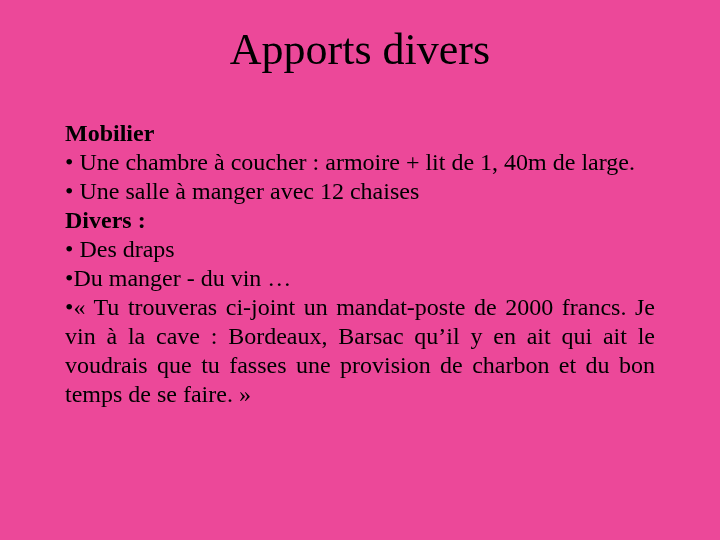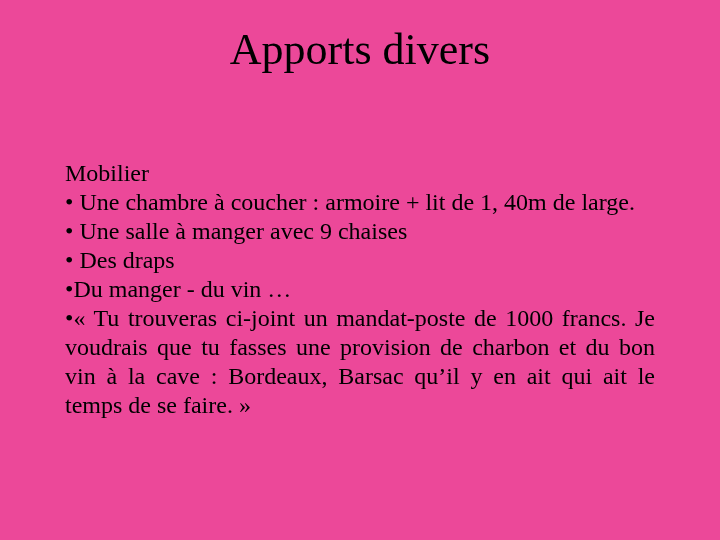--- a/index.html
+++ b/index.html
@@ -28,38 +28,39 @@
     position: absolute;
     top: 119px;
     left: 65px;
     width: 590px;
     font-size: 24px;
   }
   .line {
     line-height: 29px;
     white-space: normal;
   }
-  .line.bold { font-weight: normal; margin-top: 40px; }
+  .line.bold { font-weight: bold; }
   .line.justify {
     text-align: justify;
     text-align-last: justify;
   }
 </style>
 </head>
 <body>
 
 <div class="slide">
 
   <div class="title">Apports divers</div>
 
   <div class="body-block">
     <div class="line bold">Mobilier</div>
     <div class="line">• Une chambre à coucher : armoire + lit de 1, 40m de large.</div>
-    <div class="line">• Une salle à manger avec 9 chaises</div>
+    <div class="line">• Une salle à manger avec 12 chaises</div>
+    <div class="line bold">Divers :</div>
     <div class="line">• Des draps</div>
     <div class="line">•Du manger - du vin …</div>
-    <div class="line justify">•« Tu trouveras ci-joint un mandat-poste de 1000 francs. Je</div>
+    <div class="line justify">•« Tu trouveras ci-joint un mandat-poste de 2000 francs. Je</div>
+    <div class="line justify">vin à la cave : Bordeaux, Barsac qu’il y en ait qui ait le</div>
     <div class="line justify">voudrais que tu fasses une provision de charbon et du bon</div>
-    <div class="line justify">vin à la cave : Bordeaux, Barsac qu’il y en ait qui ait le</div>
     <div class="line">temps de se faire. »</div>
   </div>
 
 </div>
 
 </body></html>

